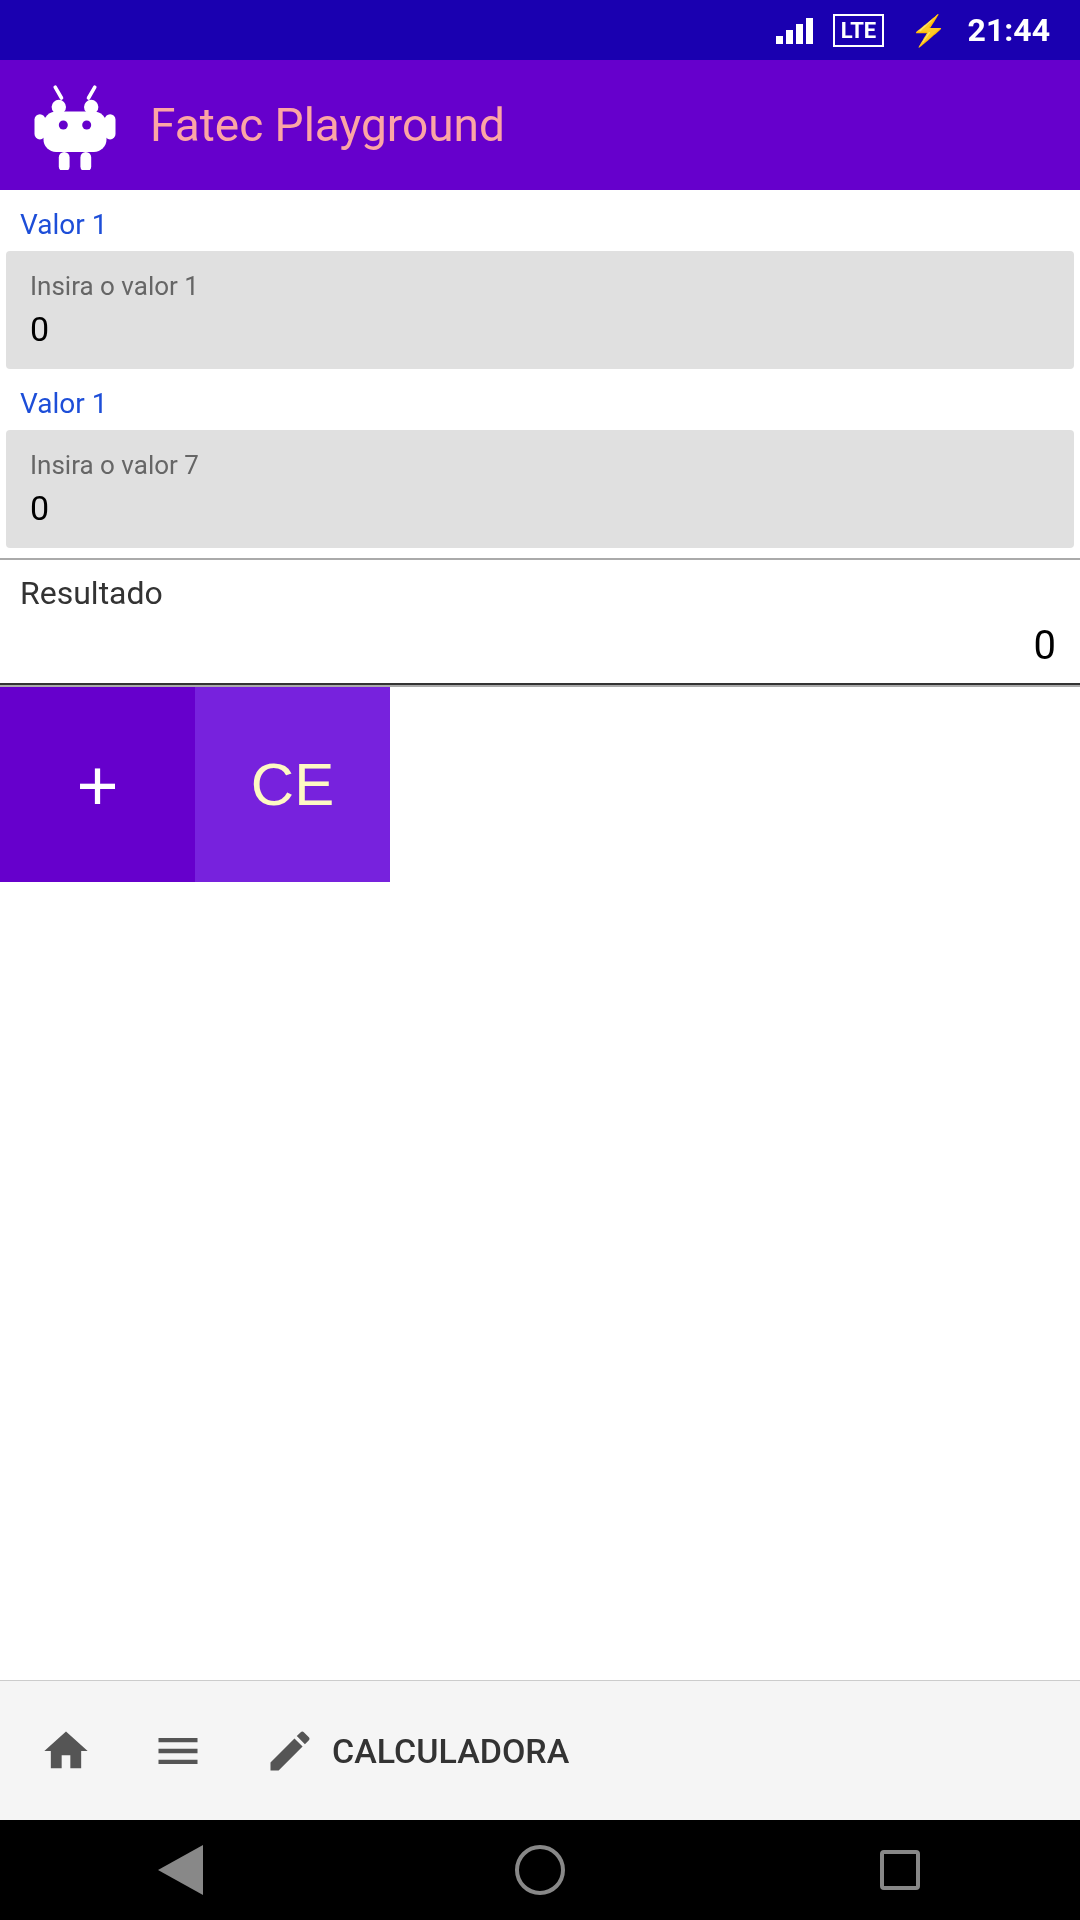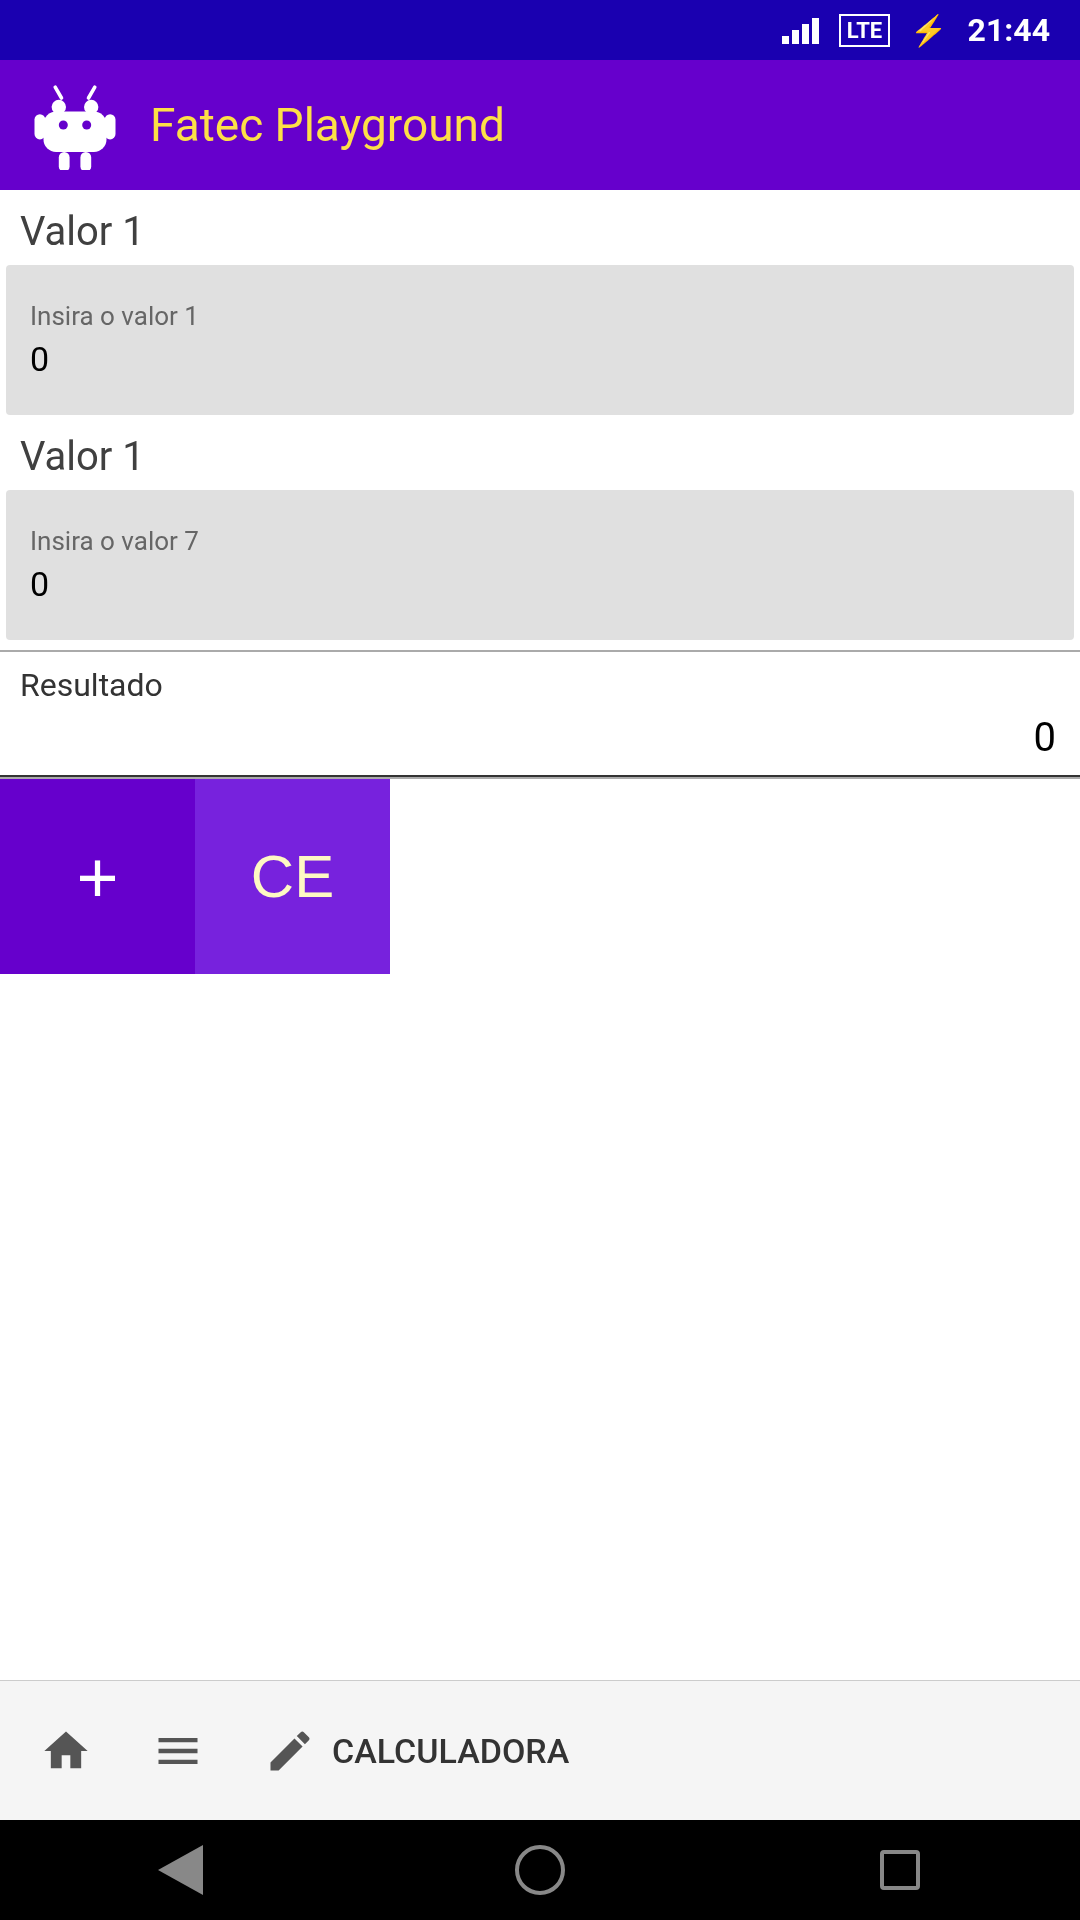--- a/index.html
+++ b/index.html
@@ -40,47 +40,47 @@
       padding: 0 30px;
       gap: 30px;
     }
 
     .android-icon {
       width: 90px;
       height: 90px;
     }
 
     .app-title {
-      color: #fde047;
+      color: #fca5a5;
       font-size: 46px;
       font-weight: 400;
     }
 
     
     .content {
       flex: 1;
       background: #ffffff;
       display: flex;
       flex-direction: column;
     }
 
     
     .section-label {
       background: #ffffff;
       padding: 18px 20px 10px 20px;
-      font-size: 40px;
-      color: #404040;
+      font-size: 28px;
+      color: #1d4ed8;
       font-weight: 400;
     }
 
     
     .input-field {
       background: #e0e0e0;
       margin: 0 6px;
-      padding: 36px 24px;
+      padding: 20px 24px;
       border-radius: 4px;
     }
 
     .input-placeholder {
       font-size: 26px;
       color: #666666;
       margin-bottom: 8px;
     }
 
     .input-value {
@@ -232,20 +232,21 @@
     .spacer {
       flex: 1;
     }
 
     .lte-badge {
       color: white;
       font-size: 22px;
       font-weight: bold;
       border: 2px solid white;
       padding: 2px 6px;
+      margin-right: 6px;
     }
 
     .battery-icon {
       color: white;
       font-size: 30px;
     }
 
     .time-text {
       color: white;
       font-size: 32px;

